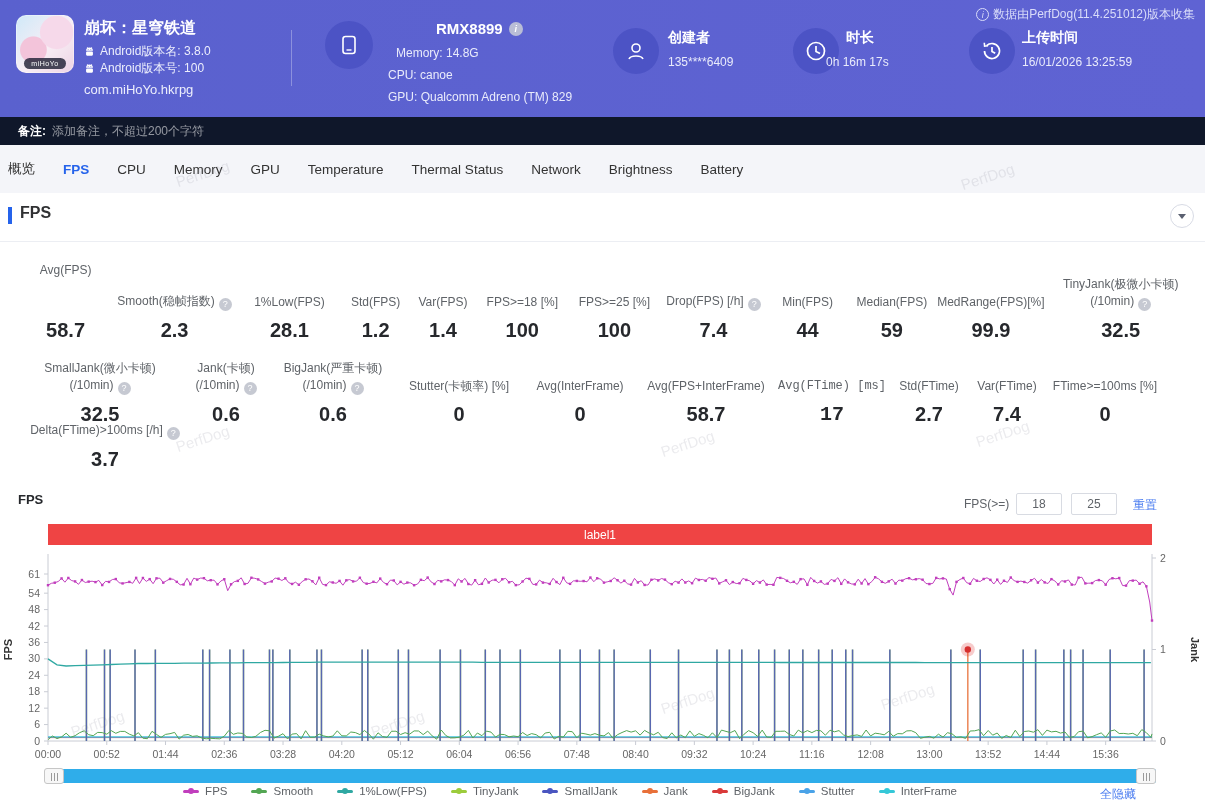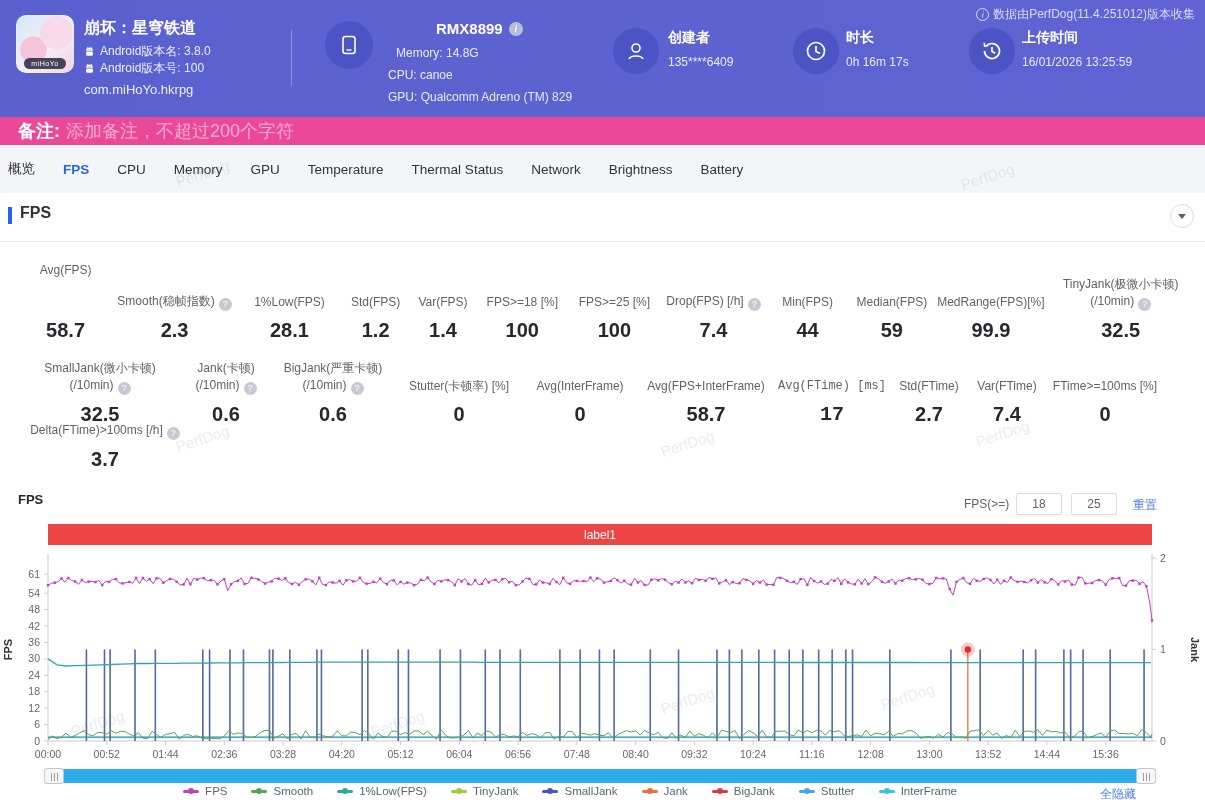--- a/index.html
+++ b/index.html
@@ -26,22 +26,22 @@
   .circ { position:absolute; border-radius:50%; background:#4c53c5; display:flex; align-items:center; justify-content:center; }
   .blk-label { position:absolute; font-size:14px; font-weight:bold; }
   .blk-value { position:absolute; font-size:12px; color:#e9ebfb; }
   .collect { position:absolute; right:10px; top:6px; font-size:12px; color:#d9dcf9; display:flex; align-items:center; gap:4px; }
   .info-dot { display:inline-flex; width:13px; height:13px; border-radius:50%; border:1px solid #d9dcf9;
         align-items:center; justify-content:center; font-size:9px; font-style:italic; }
   .info-gray { display:inline-flex; width:14px; height:14px; border-radius:50%; background:#b9bdd6; color:#fff;
         align-items:center; justify-content:center; font-size:9px; font-style:italic; margin-left:6px; vertical-align:2px; }
 
   
-  .note { position:absolute; left:0; top:117px; width:1205px; height:28px; background:#ec4899;
-          display:flex; align-items:center; padding-left:18px; font-size:18px; color:#fff; cursor:text; }
+  .note { position:absolute; left:0; top:117px; width:1205px; height:28px; background:#0f172a;
+          display:flex; align-items:center; padding-left:18px; font-size:12px; color:#fff; cursor:text; }
   .note .ph { color:rgba(255,255,255,.55); margin-left:6px; }
   .note b { font-weight:bold; }
 
   
   .tabs { position:absolute; left:0; top:145px; width:1205px; height:48px; background:#f4f5f9;
           display:flex; align-items:center; padding-left:8px; gap:28px; }
   .tab { font-size:13.5px; color:#333; cursor:pointer; white-space:nowrap; }
   .tab.active { color:#2563eb; font-weight:bold; }
 
   
@@ -150,21 +150,21 @@
     <div class="blk-label" style="left:668px;top:29px;">创建者</div>
     <div class="blk-value" style="left:668px;top:55px;">135****6409</div>
 
     <div class="circ" style="left:793px;top:28px;width:46px;height:46px;">
       <svg class="glyph" width="24" height="24" viewBox="0 0 24 24">
         <circle cx="12" cy="12" r="8.5" fill="none" stroke="#fff" stroke-width="1.7"></circle>
         <path d="M12 7v5.5l4 2" fill="none" stroke="#fff" stroke-width="1.7"></path>
       </svg>
     </div>
     <div class="blk-label" style="left:846px;top:29px;">时长</div>
-    <div class="blk-value" style="left:846px;top:55px;">0h 16m 17s</div>
+    <div class="blk-value" style="left:826px;top:55px;">0h 16m 17s</div>
 
     <div class="circ" style="left:969px;top:28px;width:46px;height:46px;">
       <svg class="glyph" width="24" height="24" viewBox="0 0 24 24">
         <path d="M4.5 12a7.5 7.5 0 1 0 2.2-5.3" fill="none" stroke="#fff" stroke-width="1.7"></path>
         <path d="M4.3 3.8 4.6 7.2 8 6.8" fill="none" stroke="#fff" stroke-width="1.6"></path>
         <path d="M12 8v4.5l3.2 1.8" fill="none" stroke="#fff" stroke-width="1.7"></path>
       </svg>
     </div>
     <div class="blk-label" style="left:1022px;top:29px;">上传时间</div>
     <div class="blk-value" style="left:1022px;top:55px;">16/01/2026 13:25:59</div>

